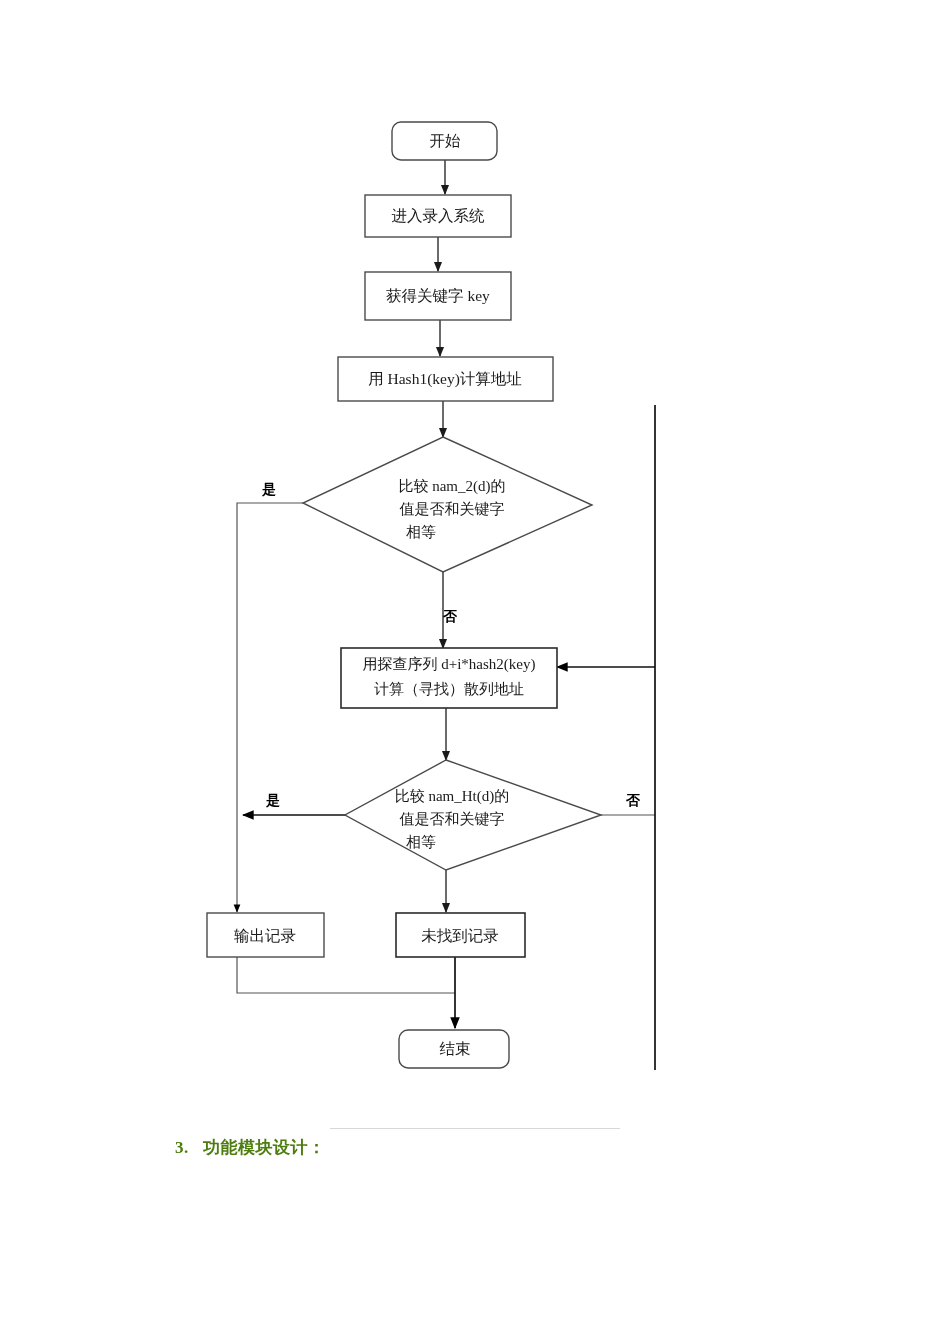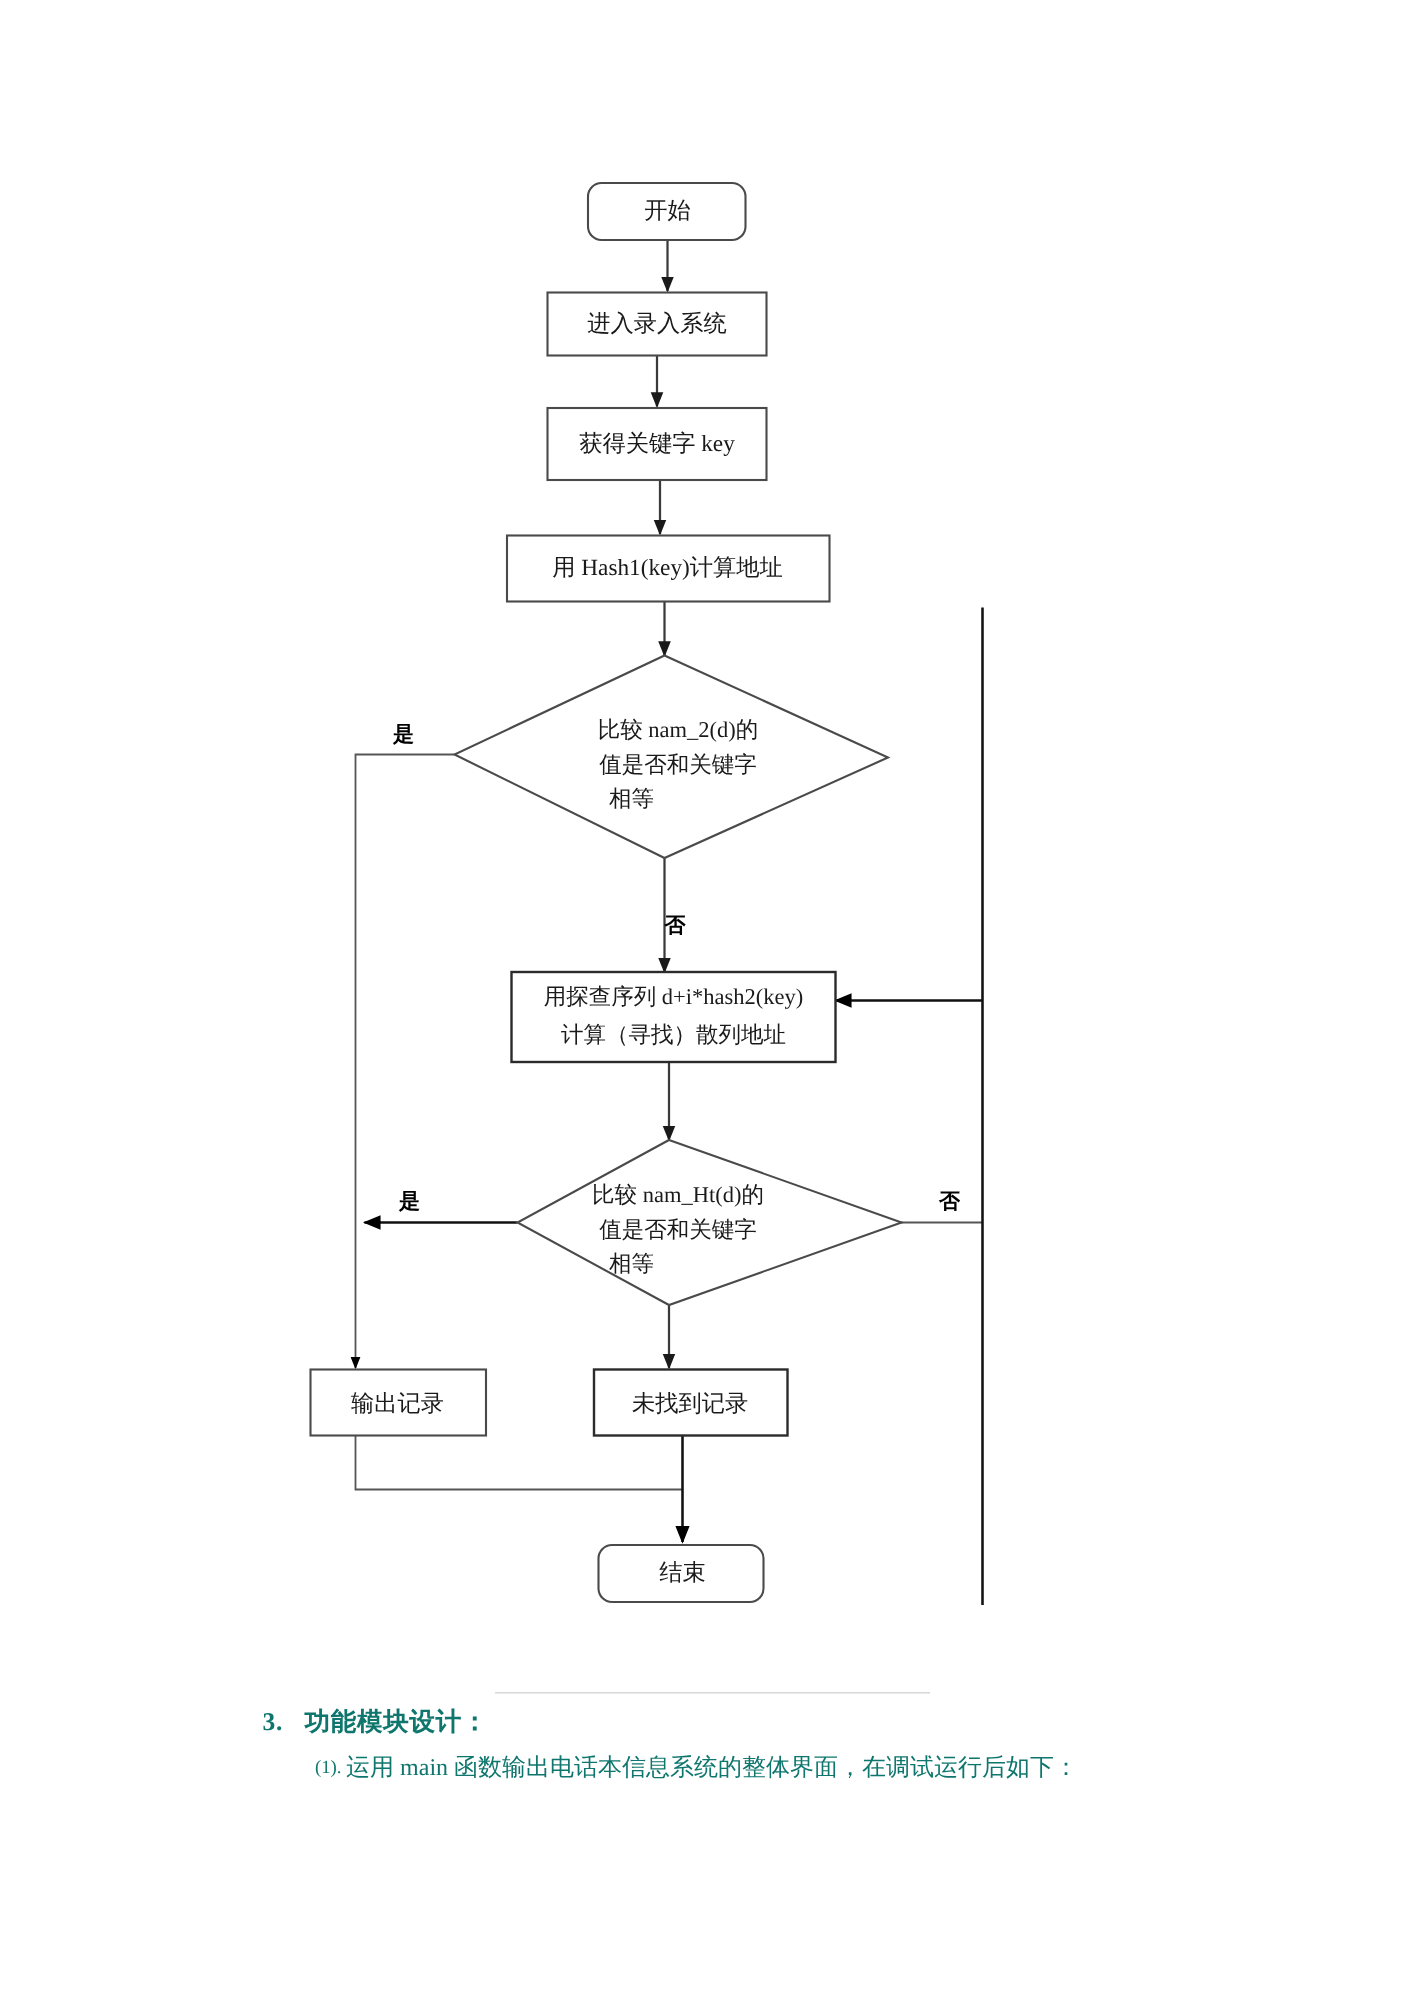--- a/index.html
+++ b/index.html
@@ -84,21 +84,21 @@
     position: absolute;
     left: 330px;
     top: 1128px;
     width: 290px;
     height: 1px;
     background: #d8d8d8;
   }
   .body-text {
     position: absolute;
     font-family: "Liberation Serif", "DejaVu Serif", serif;
-    color: #0f766e;
+    color: #4d7c0f;
   }
   .section-head {
     left: 175px;
     top: 1136px;
     font-size: 17px;
     font-weight: bold;
     letter-spacing: 0.5px;
   }
   .section-head .num {
     display: inline-block;
@@ -218,17 +218,14 @@
     <text class="branch-label" x="273" y="805">是</text>
     <text class="branch-label" x="633" y="805">否</text>
   </svg>
 
   <div class="caption-rule"></div>
 
   <div class="body-text section-head">
     <span class="num">3.</span><span>功能模块设计：</span>
   </div>
 
-  <div class="body-text sub-item">
-    <span class="idx">(1).</span><span>运用 main 函数输出电话本信息系统的整体界面，在调试运行后如下：</span>
-  </div>
 
 </div>
 
 </body></html>

